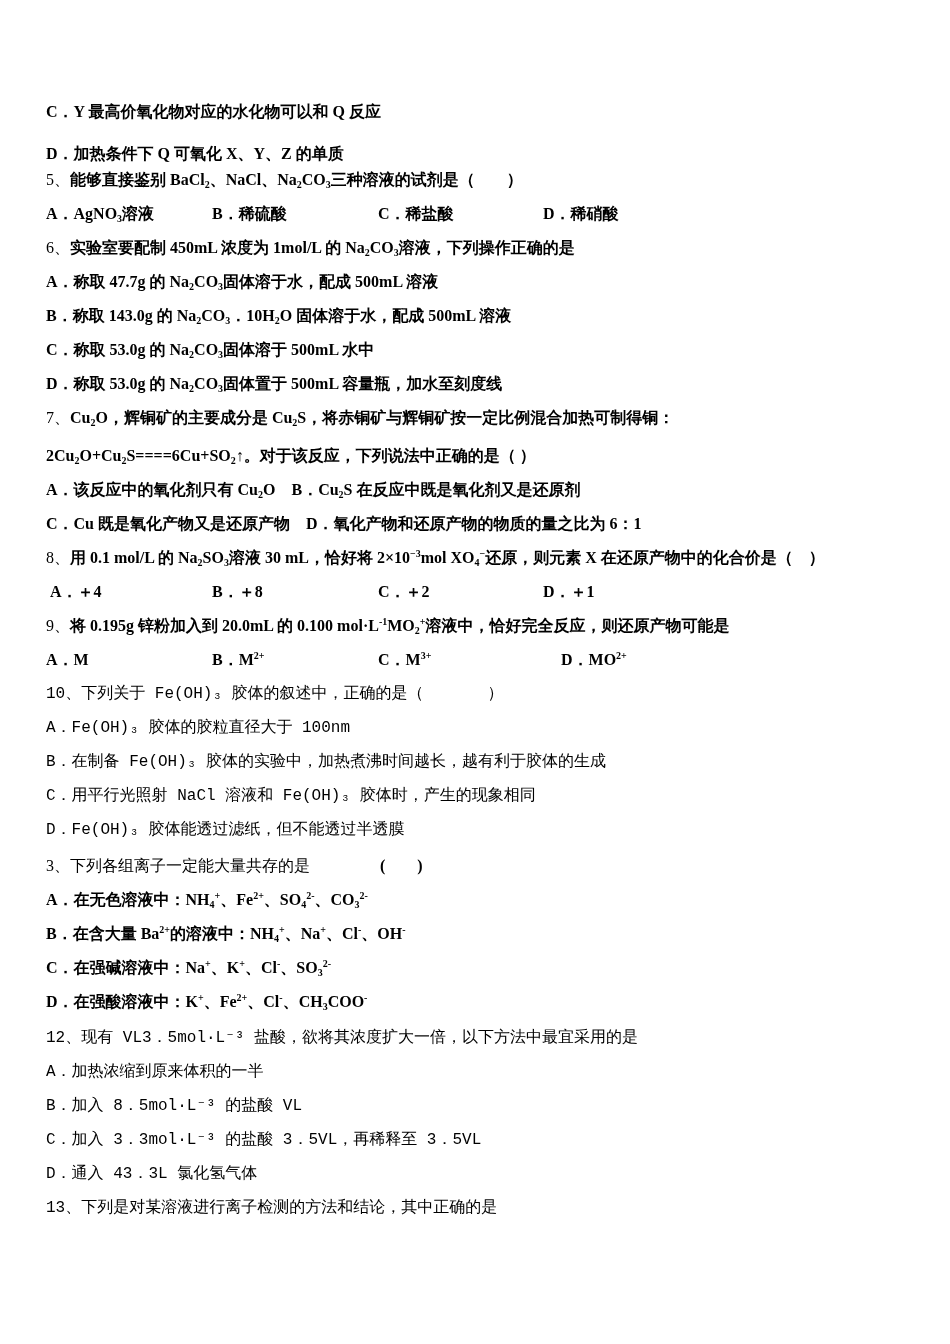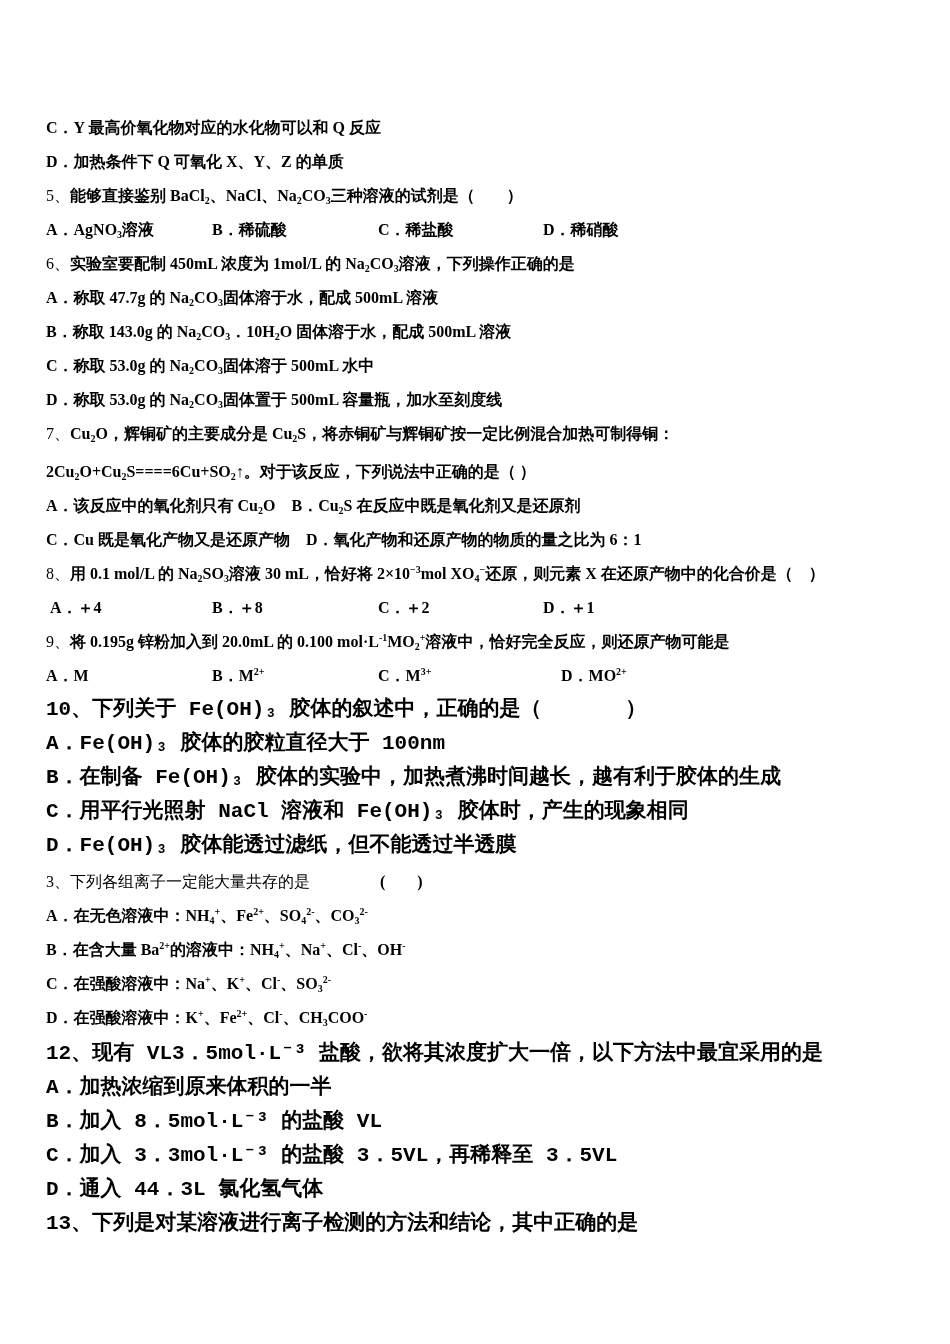--- a/index.html
+++ b/index.html
@@ -1,30 +1,30 @@
 <!DOCTYPE html>
 <html><head>
 <meta charset="utf-8">
 <style>
   html, body { margin: 0; padding: 0; background: #ffffff; }
   body { width: 950px; height: 1344px; position: relative; overflow: hidden;
          font-family: "Liberation Serif", "DejaVu Serif", serif; color: #000; }
-  .line { position: absolute; left: 46px; font-size: 16px; line-height: 20px; white-space: nowrap; margin-top: 16px; }
+  .line { position: absolute; left: 46px; font-size: 16px; line-height: 20px; white-space: nowrap; }
   .b { font-weight: bold; }
-  .mono { font-family: "Liberation Mono", "DejaVu Sans Mono", monospace; font-size: 21px; font-weight: bold; }
+  .mono { font-family: "Liberation Mono", "DejaVu Sans Mono", monospace; font-size: 16px; }
   .stem { font-weight: normal; }
   .opt { position: absolute; white-space: nowrap; }
   sub { font-size: 10px; vertical-align: -3px; line-height: 0; }
   sup { font-size: 10px; vertical-align: 6px; line-height: 0; }
 </style>
 </head>
 <body>
 
 <div class="line b" style="top:102px">C．Y 最高价氧化物对应的水化物可以和 Q 反应</div>
-<div class="line b" style="top:136px">D．加热条件下 Q 可氧化 X、Y、Z 的单质</div>
+<div class="line b" style="top:144px">D．加热条件下 Q 可氧化 X、Y、Z 的单质</div>
 
 <div class="line" style="top:170px">
   <span class="stem">5、</span><span class="b">能够直接鉴别 BaCl</span><sub class="b">2</sub><span class="b">、NaCl、Na</span><sub class="b">2</sub><span class="b">CO</span><sub class="b">3</sub><span class="b">三种溶液的试剂是（　　）</span>
 </div>
 <div class="line b" style="top:204px">
   <span class="opt" style="left:0"><span>A．AgNO</span><sub>3</sub><span>溶液</span></span>
   <span class="opt" style="left:166px">B．稀硫酸</span>
   <span class="opt" style="left:332px">C．稀盐酸</span>
   <span class="opt" style="left:497px">D．稀硝酸</span>
 </div>
@@ -85,25 +85,25 @@
 <div class="line" style="top:856px">
   <span>3、下列各组离子一定能大量共存的是</span><span class="b" style="position:absolute; left:334px">(　　)</span>
 </div>
 <div class="line b" style="top:890px">
   <span>A．在无色溶液中：NH</span><sub>4</sub><sup>+</sup><span>、Fe</span><sup>2+</sup><span>、SO</span><sub>4</sub><sup>2-</sup><span>、CO</span><sub>3</sub><sup>2-</sup>
 </div>
 <div class="line b" style="top:924px">
   <span>B．在含大量 Ba</span><sup>2+</sup><span>的溶液中：NH</span><sub>4</sub><sup>+</sup><span>、Na</span><sup>+</sup><span>、Cl</span><sup>-</sup><span>、OH</span><sup>-</sup>
 </div>
 <div class="line b" style="top:958px">
-  <span>C．在强酸溶液中：Na</span><sup>+</sup><span>、K</span><sup>+</sup><span>、Cl</span><sup>-</sup><span>、SO</span><sub>3</sub><sup>2-</sup>
+  <span>C．在强碱溶液中：Na</span><sup>+</sup><span>、K</span><sup>+</sup><span>、Cl</span><sup>-</sup><span>、SO</span><sub>3</sub><sup>2-</sup>
 </div>
 <div class="line b" style="top:992px">
   <span>D．在强酸溶液中：K</span><sup>+</sup><span>、Fe</span><sup>2+</sup><span>、Cl</span><sup>-</sup><span>、CH</span><sub>3</sub><span>COO</span><sup>-</sup>
 </div>
 
 <div class="line mono" style="top:1028px">12、现有 VL3．5mol·L⁻³ 盐酸，欲将其浓度扩大一倍，以下方法中最宜采用的是</div>
 <div class="line mono" style="top:1062px">A．加热浓缩到原来体积的一半</div>
 <div class="line mono" style="top:1096px">B．加入 8．5mol·L⁻³ 的盐酸 VL</div>
 <div class="line mono" style="top:1130px">C．加入 3．3mol·L⁻³ 的盐酸 3．5VL，再稀释至 3．5VL</div>
-<div class="line mono" style="top:1164px">D．通入 44．3L 氯化氢气体</div>
+<div class="line mono" style="top:1164px">D．通入 43．3L 氯化氢气体</div>
 
 <div class="line mono" style="top:1198px">13、下列是对某溶液进行离子检测的方法和结论，其中正确的是</div>
 
 </body></html>

